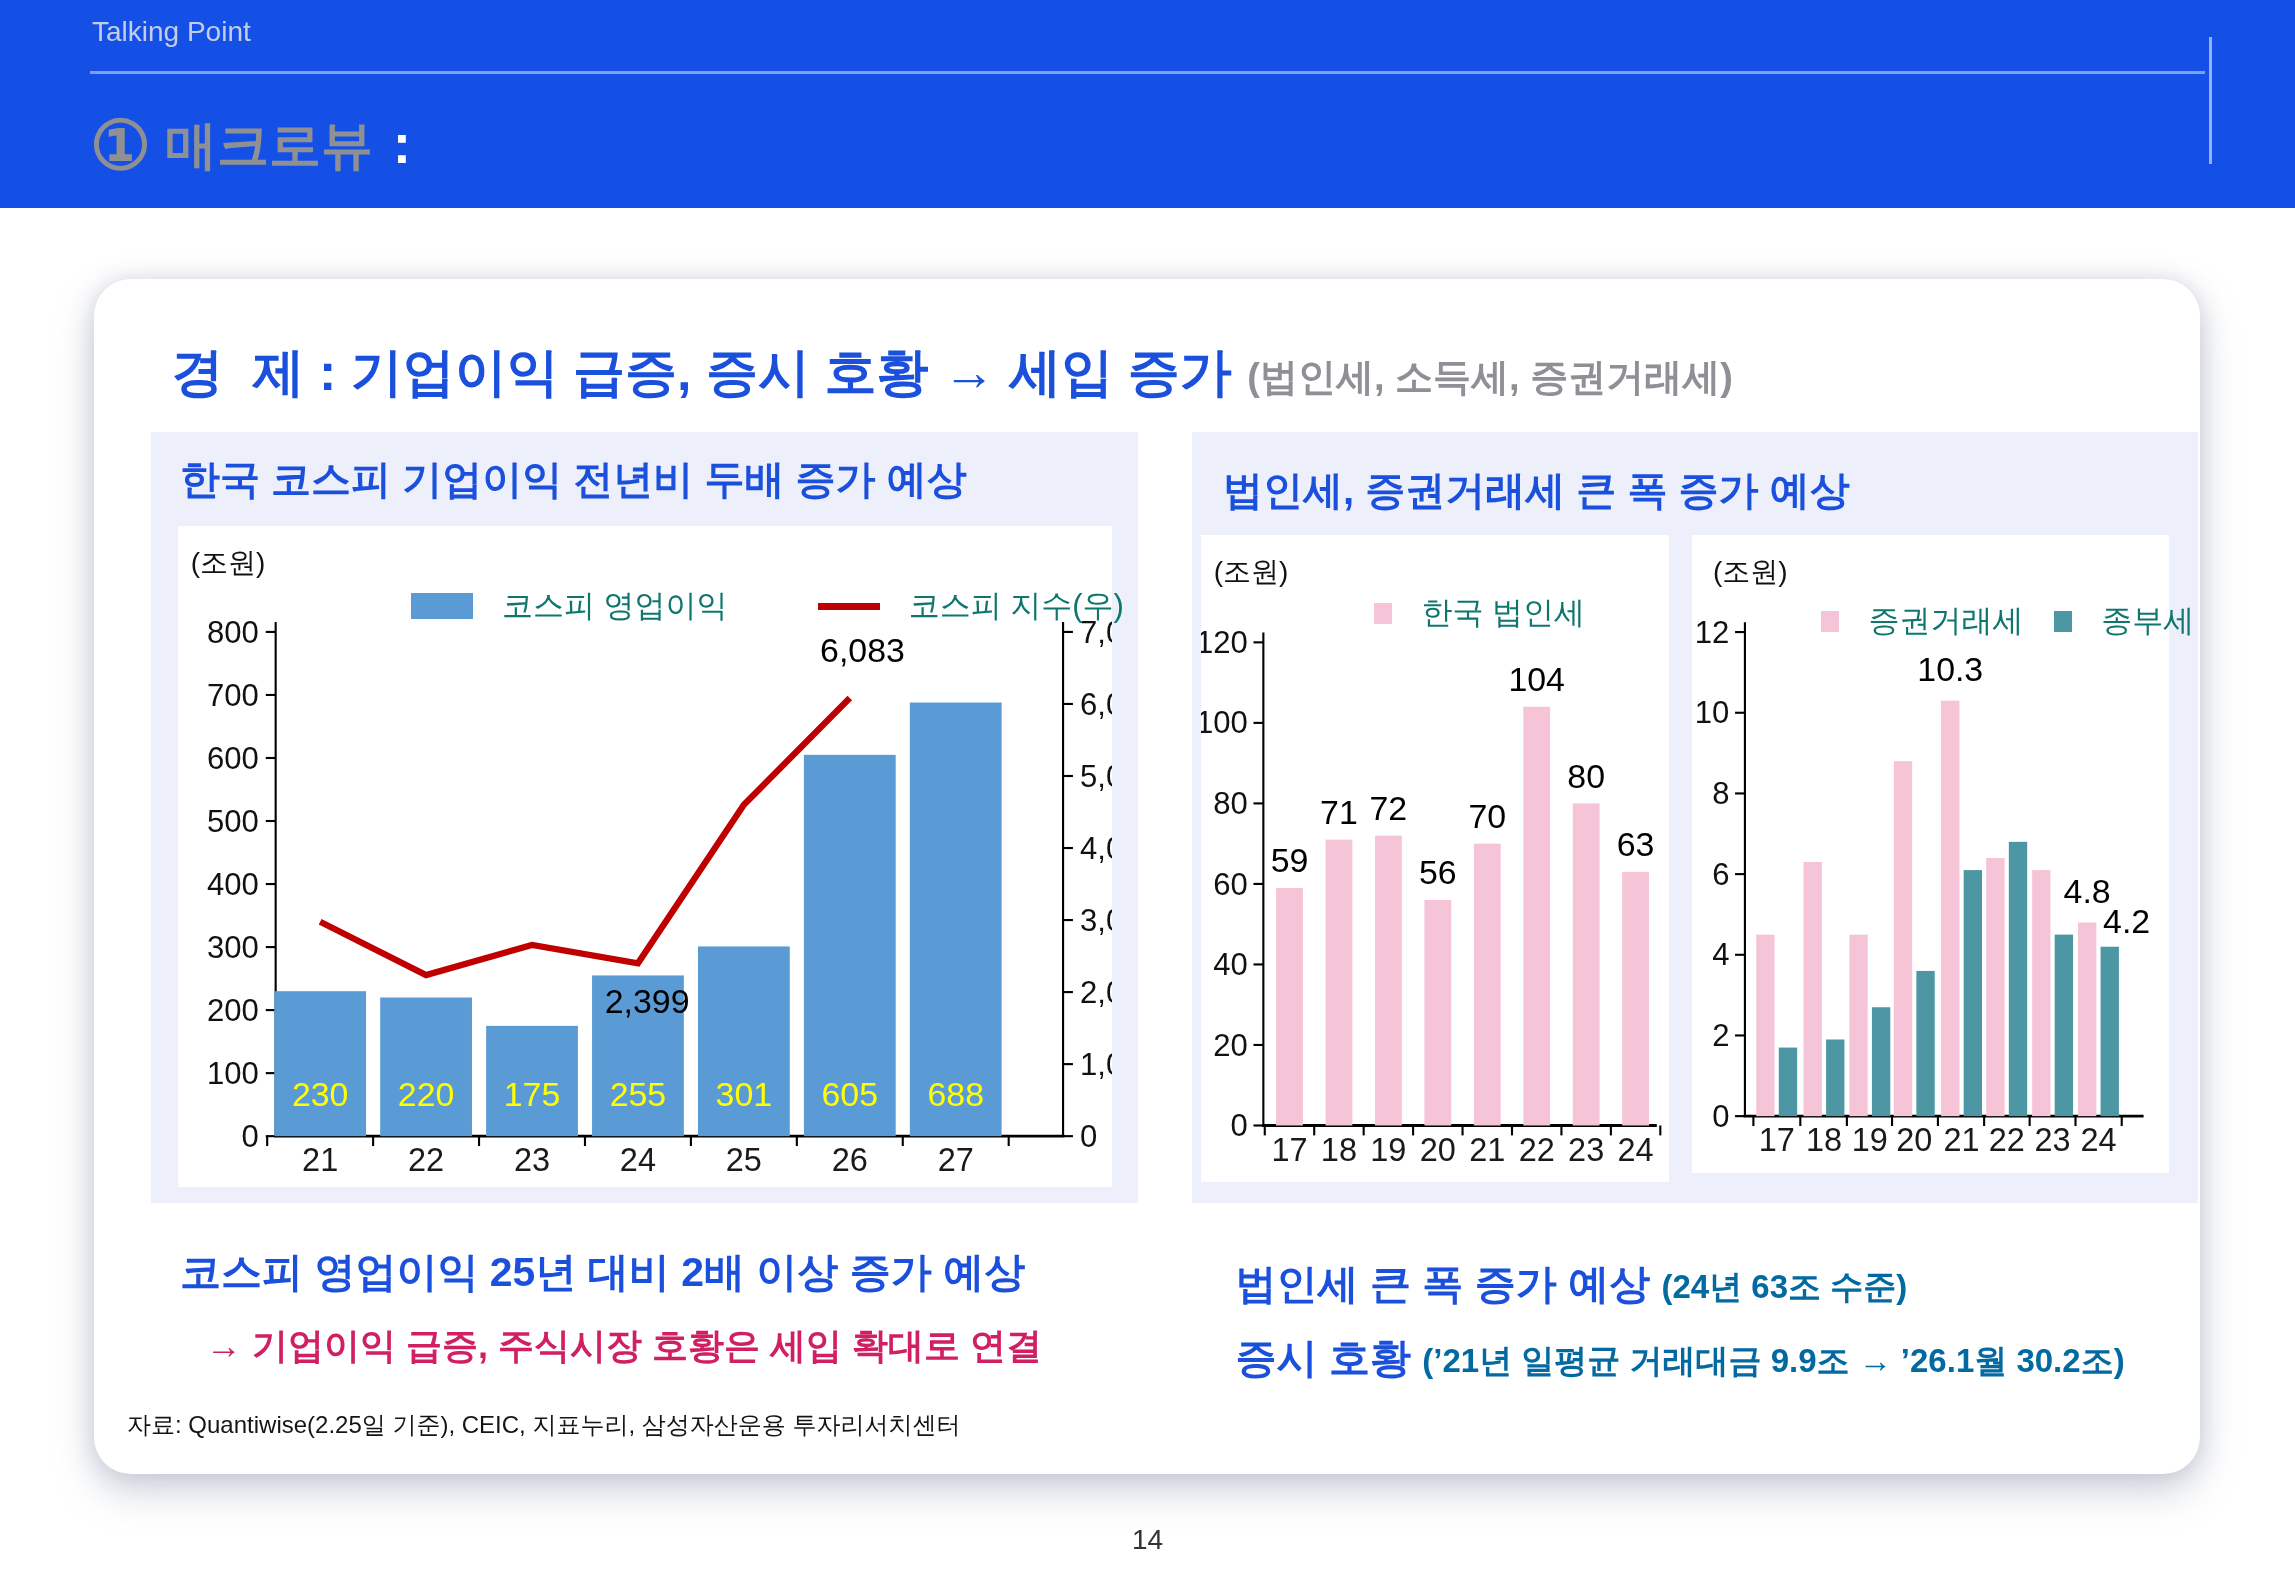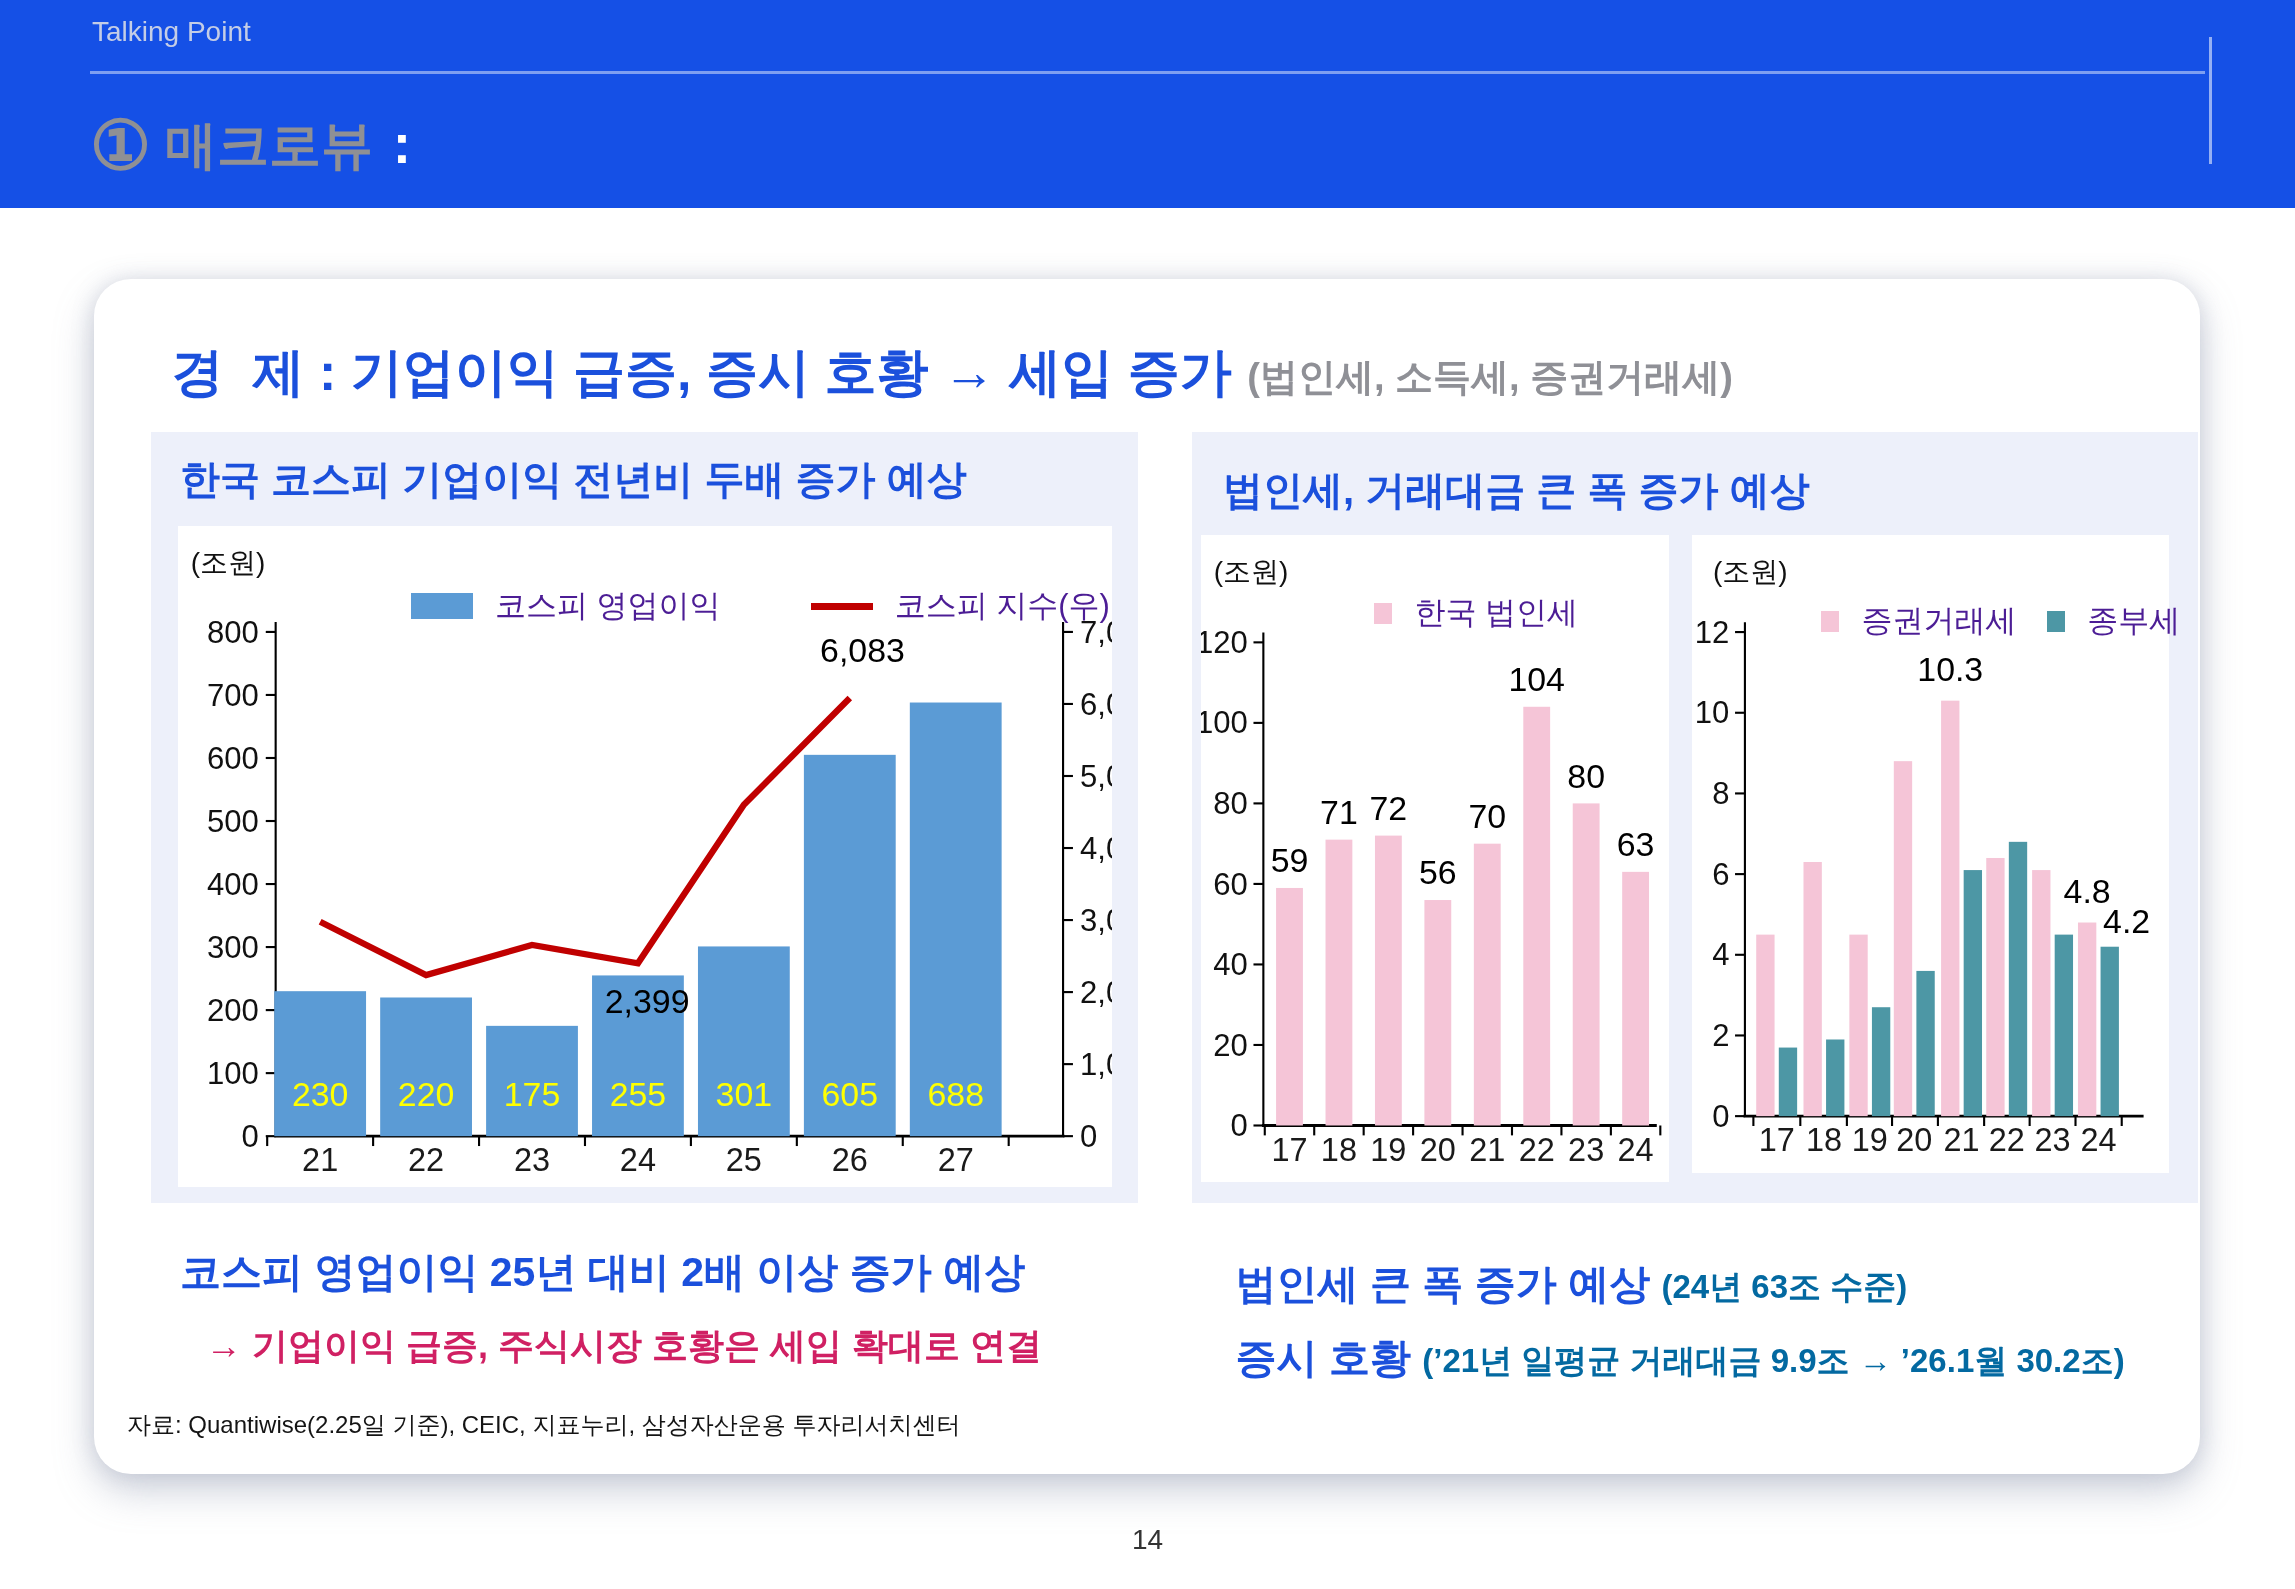--- a/index.html
+++ b/index.html
@@ -30,21 +30,21 @@
   .panel-title{position:absolute;font-size:40px;font-weight:700;color:#1b50dc;white-space:pre;}
 
   .chart-box{position:absolute;background:#ffffff;}
   .box1{left:178px;top:526px;width:934px;height:661px;}
   .box2{left:1201px;top:535px;width:468px;height:647px;}
   .box3{left:1692px;top:535px;width:477px;height:638px;}
   .chart-box svg{position:absolute;left:0;top:0;}
 
   .unit{position:absolute;left:12.7px;top:18.4px;font-size:28px;color:#111;}
   .legend-row{position:absolute;display:flex;align-items:center;gap:78px;}
-  .legend-item{display:flex;align-items:center;gap:22px;font-size:31px;color:#4c1d95;white-space:pre;padding-left:12px;}
+  .legend-item{display:flex;align-items:center;gap:29px;font-size:31px;color:#0f766e;white-space:pre;padding-left:12px;}
   .sw-bar{width:62px;height:25.4px;background:#5b9bd5;}
   .sw-line{width:62px;height:7px;background:#c00000;}
   .sw-sq-pink{width:18.4px;height:21px;background:#f5c5d7;}
   .sw-sq-teal{width:18.4px;height:21px;background:#4d97a5;}
 
   .ta-left1{position:absolute;left:180px;top:1245px;font-size:41px;font-weight:700;color:#1b50dc;white-space:pre;}
   .ta-left2{position:absolute;left:206px;top:1322px;font-size:36px;font-weight:700;color:#d02063;white-space:pre;}
   .ta-right{position:absolute;white-space:pre;}
   .ta-r1{left:1223px;top:1245px;}
   .ta-r2{left:1223px;top:1319px;}
@@ -156,21 +156,21 @@
         <span>코스피 영업이익</span>
       </div>
       <div class="legend-item">
         <span class="sw-line"></span>
         <span>코스피 지수(우)</span>
       </div>
     </div>
   </div>
 
   <section class="panel panel-right"></section>
-  <div class="panel-title" style="left:1223px;top:463px;">법인세, 거래대금 큰 폭 증가 예상</div>
+  <div class="panel-title" style="left:1223px;top:463px;">법인세, 증권거래세 큰 폭 증가 예상</div>
 
   <div class="chart-box box2">
     <svg id="svg-corp" width="468" height="647" viewBox="0 0 662 916">
         <line x1="88" y1="138" x2="88" y2="836" stroke="#000" stroke-width="3"></line>
         <line x1="86" y1="836" x2="645" y2="836" stroke="#000" stroke-width="4"></line>
         <line x1="74" y1="836" x2="88" y2="836" stroke="#000" stroke-width="3"></line>
         <text x="66" y="851" text-anchor="end" font-size="44" fill="#111" font-family="&quot;Liberation Sans&quot;, sans-serif" font-weight="400">0</text>
         <line x1="74" y1="722" x2="88" y2="722" stroke="#000" stroke-width="3"></line>
         <text x="66" y="737" text-anchor="end" font-size="44" fill="#111" font-family="&quot;Liberation Sans&quot;, sans-serif" font-weight="400">20</text>
         <line x1="74" y1="608" x2="88" y2="608" stroke="#000" stroke-width="3"></line>

